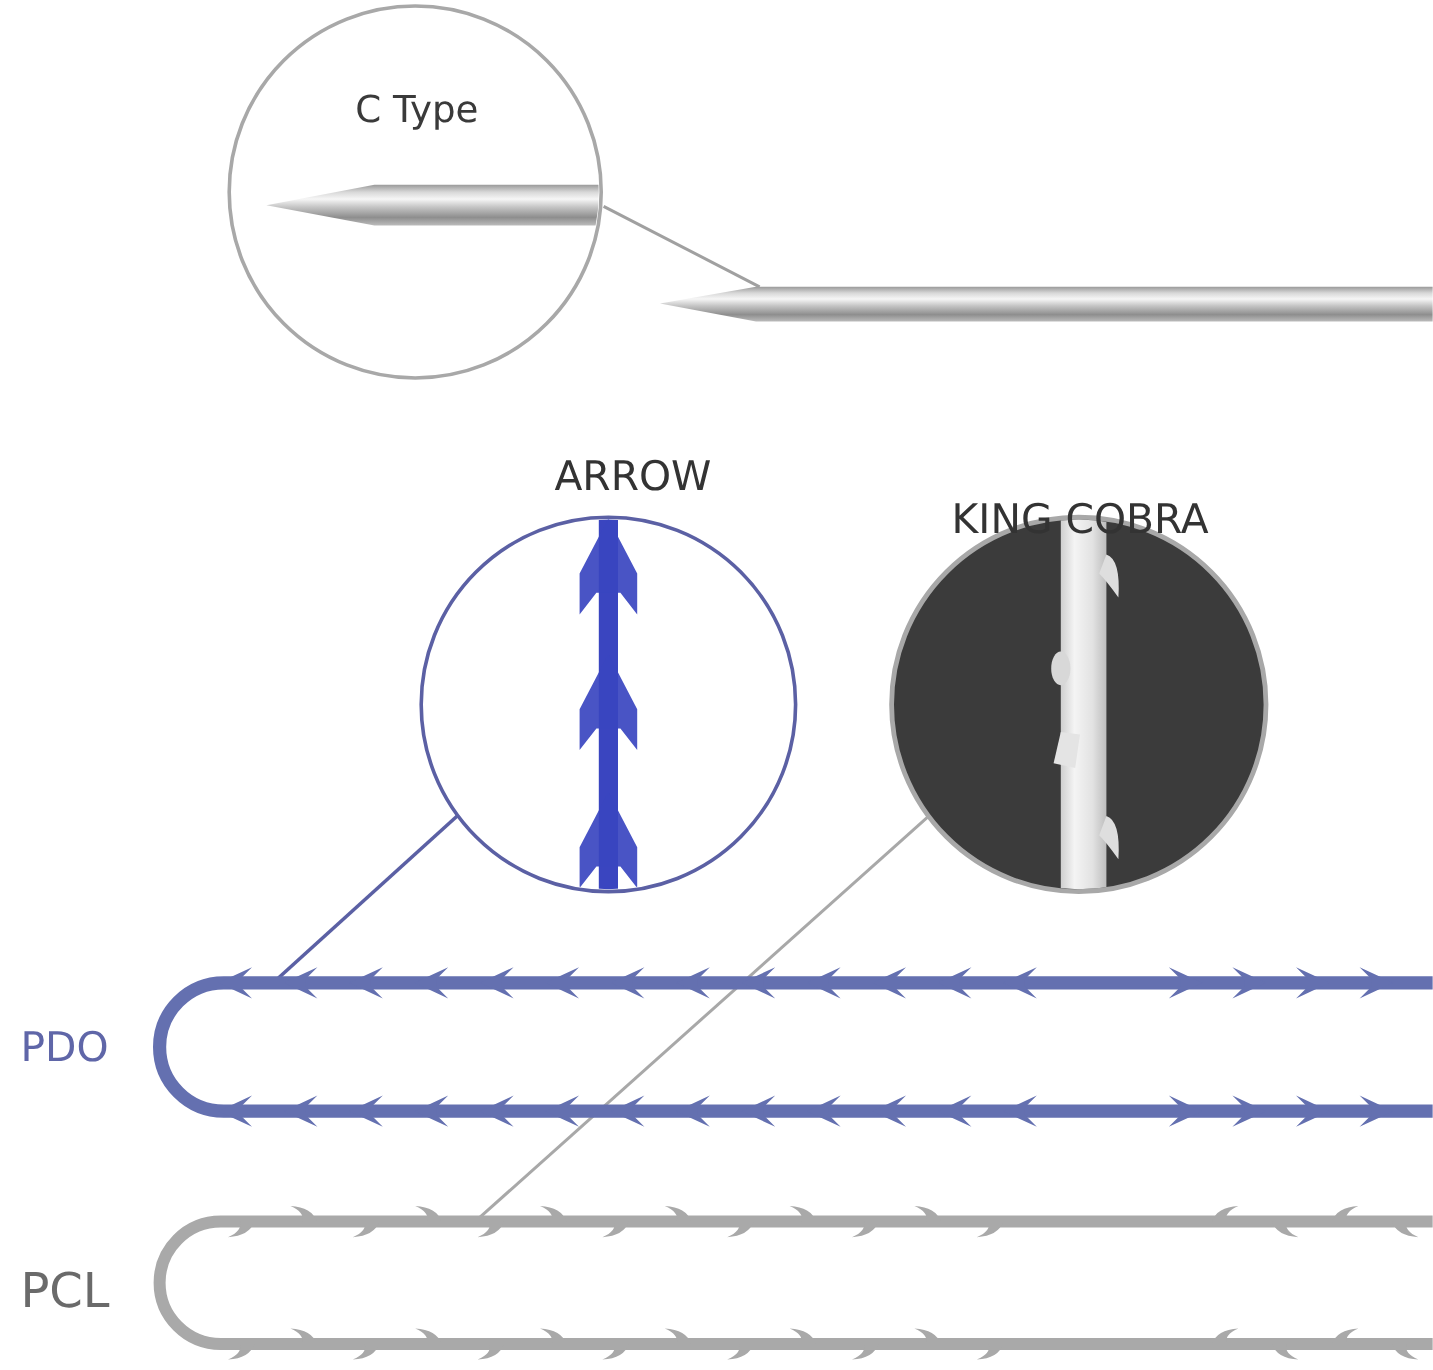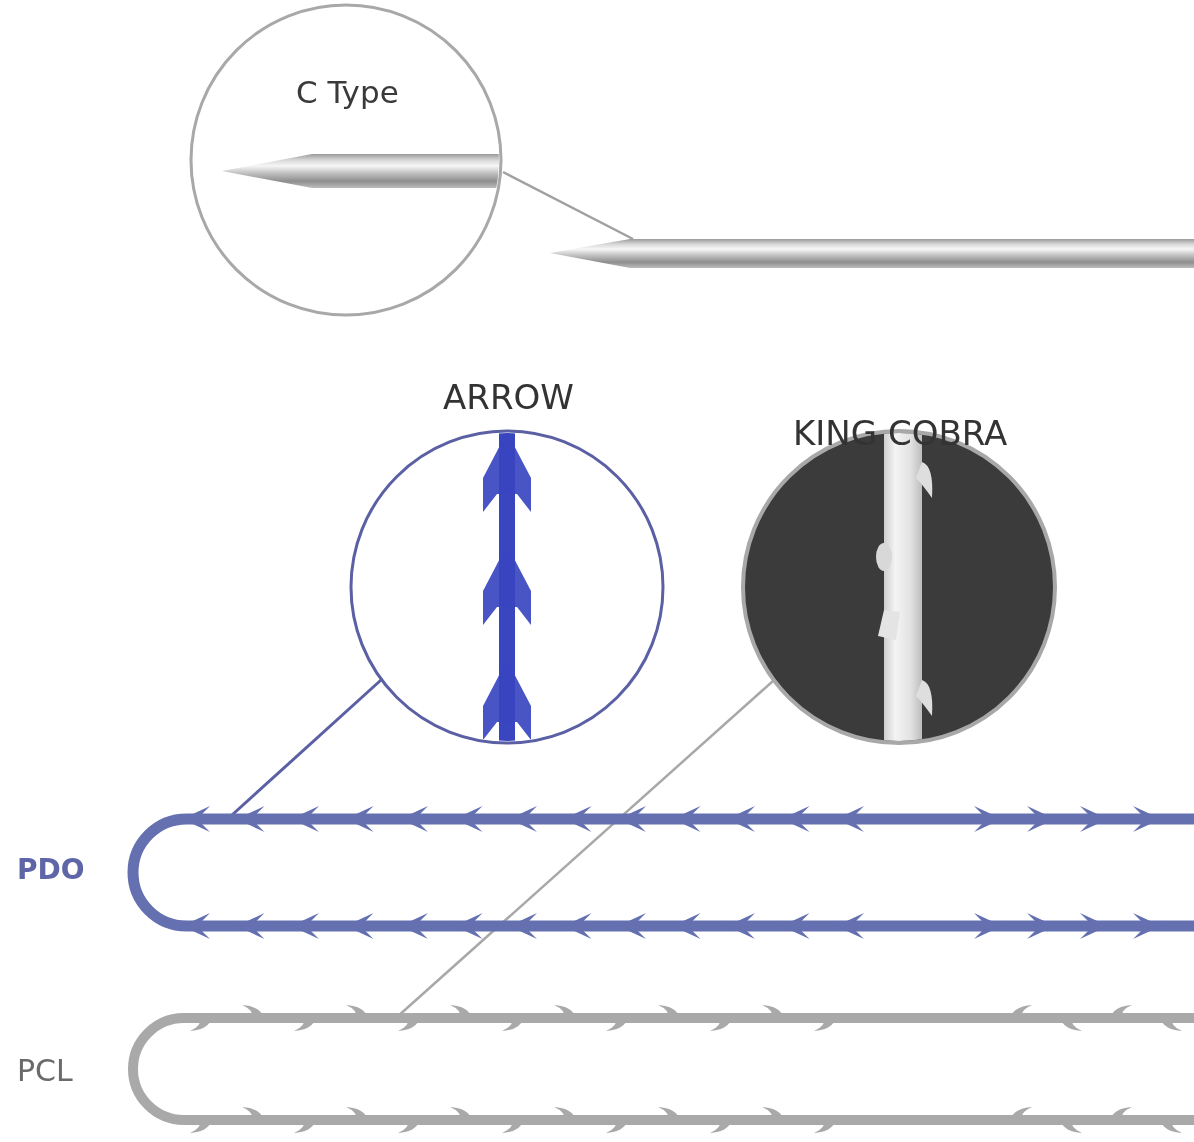--- a/index.html
+++ b/index.html
@@ -1,24 +1,24 @@
 <!DOCTYPE html>
 <html><head>
   <meta charset="utf-8">
   <style>
     html, body { margin: 0; padding: 0; background: #ffffff; }
     body { width: 1194px; height: 1142px; position: relative; overflow: hidden;
            font-family: "DejaVu Sans", "Liberation Sans", sans-serif; }
     #stage { position: absolute; left: 0; top: 0; }
     .label { position: absolute; white-space: nowrap; color: #333; }
     .ctype-label { left: 296px; top: 74px; font-size: 31px; color: #3a3a3a; }
-    .arrow-label { left: 443px; top: 377px; font-size: 34px; color: #333; }
+    .arrow-label { left: 462px; top: 377px; font-size: 34px; color: #333; }
     .cobra-label { left: 793px; top: 377px; font-size: 34px; color: #333; margin-top: 36px; }
-    .pdo-label { left: 17px; top: 853px; font-size: 28px; color: #5f66a8; font-weight: bold; }
-    .pcl-label { left: 17px; top: 1053px; font-size: 30px; color: #6a6a6a; }
+    .pdo-label { left: 17px; top: 853px; font-size: 34px; color: #5f66a8; }
+    .pcl-label { left: 17px; top: 1053px; font-size: 40px; color: #6a6a6a; }
   </style>
 </head>
 <body>
 
 <svg id="stage" width="1194" height="1142" viewBox="0 0 1194 1142" xmlns="http://www.w3.org/2000/svg">
   <defs>
     <linearGradient id="needleGrad" x1="0" y1="0" x2="0" y2="1">
       <stop offset="0" stop-color="#9a9a9a"></stop>
       <stop offset="0.18" stop-color="#d8d8d8"></stop>
       <stop offset="0.35" stop-color="#f6f6f6"></stop>

